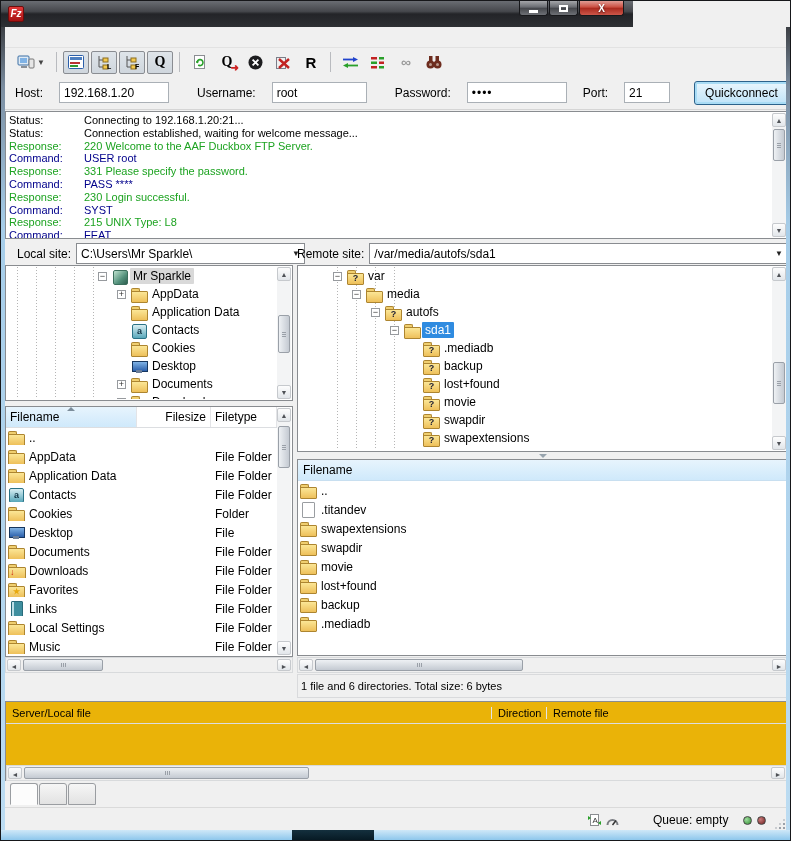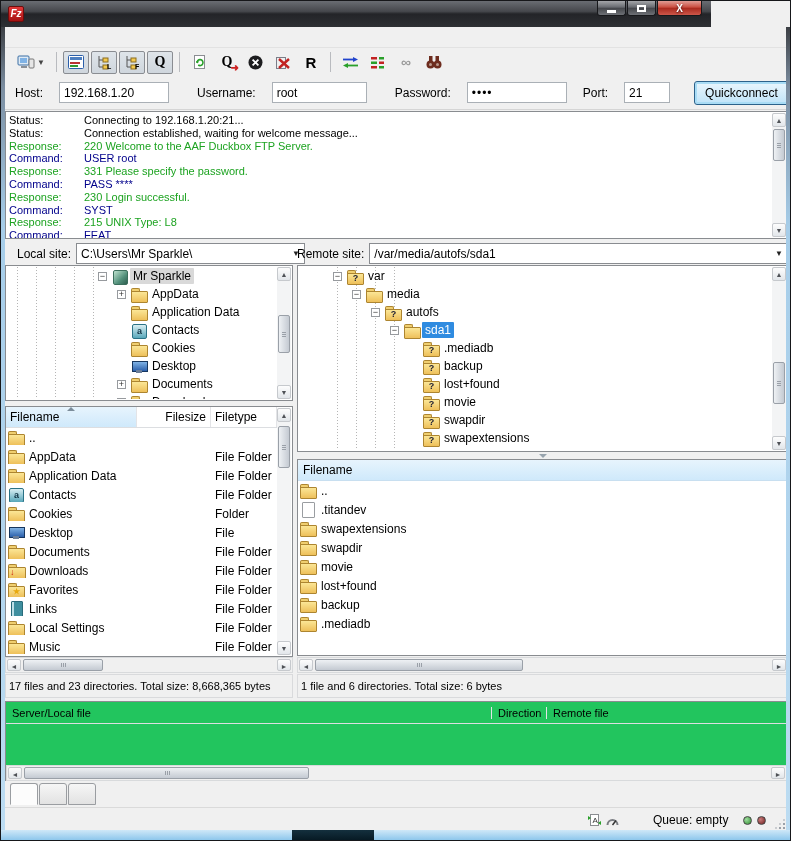--- a/index.html
+++ b/index.html
@@ -1,21 +1,21 @@
 <!DOCTYPE html>
 <html><head>
 <meta charset="utf-8">
 <style>
   *{margin:0;padding:0;box-sizing:border-box}
   html,body{background:#cfd8e2}
   body{font-family:"Liberation Sans",sans-serif;-webkit-font-smoothing:antialiased}
   #win{position:relative;width:791px;height:841px;background:#f0f0f0;overflow:hidden;border:1px solid #16171a}
 
   
-  #titlebar{position:absolute;top:0;left:0;width:710px;height:26px;
+  #titlebar{position:absolute;top:0;left:0;width:632px;height:26px;
     background:linear-gradient(#6a6d73 0%,#45474c 40%,#232428 50%,#2e3034 100%);
     display:flex;align-items:center;padding-left:7px;color:#fff}
   .fzicon{width:16px;height:16px;background:linear-gradient(#e23a3a,#a51212);border:1px solid #6d0c0c;border-radius:2px;
     color:#fff;font-size:10px;font-weight:bold;font-style:italic;text-align:center;line-height:14px;flex:none}
   .wtitle{margin-left:7px;font-size:12px;text-shadow:0 1px 3px #000;white-space:nowrap}
   .winbtns{position:absolute;top:0;right:9px;display:flex}
   .wbtn{width:29px;height:15px;border:1px solid #17181b;border-top:none;border-radius:0 0 3px 3px;
     background:linear-gradient(rgba(255,255,255,.45),rgba(255,255,255,.08) 45%,rgba(0,0,0,.25) 50%,rgba(255,255,255,.12));
     background-color:#5a5d63;display:flex;align-items:center;justify-content:center;margin-left:1px}
   .wbtn.close{width:45px;background-color:#c4392a;
@@ -129,21 +129,21 @@
   .harr.left{left:1px}.harr.right{right:1px}
   .hthumb{position:absolute;top:1px;height:12px;background:linear-gradient(#eef1f4,#c4cad2);border:1px solid #9aa0a8;border-radius:2px}
   .hthumb::after{content:"";position:absolute;top:3px;bottom:3px;left:50%;width:1px;background:#9aa0a8;box-shadow:-2px 0 #9aa0a8,2px 0 #9aa0a8}
 
   .statusline{position:absolute;height:24px;font-size:11px;display:flex;align-items:center;padding-left:3px;
     background:#f0f0f0;border:1px solid #d9dadc;white-space:nowrap;overflow:hidden}
   #localstatus{top:673px;left:4px;width:288px}
   #remotestatus{top:673px;left:296px;width:491px}
 
   
-  #queuepanel{position:absolute;top:700px;left:4px;width:783px;height:80px;background:#22c55e;border:1px solid #898c90}
+  #queuepanel{position:absolute;top:700px;left:4px;width:783px;height:80px;background:#eab308;border:1px solid #898c90}
   .qhead{display:grid;grid-template-columns:1fr 55px 240px;height:22px;border-bottom:1px solid #dcdee1;font-size:11px;align-items:center}
   .qhead span{padding:0 6px;border-right:1px solid #e3e4e7;white-space:nowrap;overflow:hidden}
   #queuehscroll{top:764px;left:5px;width:781px}
 
   #tabsbar{position:absolute;top:781px;left:4px;width:783px;height:25px;background:#f0f0f0;display:flex;align-items:flex-start;padding:1px 0 0 5px}
   .tab{height:22px;padding:3px 13px 0;font-size:11px;border:1px solid #9a9da1;border-radius:3px 3px 0 0;
     background:linear-gradient(#f6f6f6,#e2e2e2);margin-right:1px;white-space:nowrap}
   .tab.active{background:#fcfcfc;font-weight:bold;border-bottom-color:#fcfcfc}
 
   #statusbar{position:absolute;top:806px;left:4px;width:783px;height:25px;background:#f0f0f0;border-top:1px solid #dadada;
@@ -617,23 +617,20 @@
       <div class="sarr">▲</div>
       <div class="sthumb" style="top:18px;height:42px"></div>
       <div class="sarr bot">▼</div>
     </div>
   </div>
   <div class="hscroll" style="top:656px;left:4px;width:288px">
     <div class="harr left">◄</div>
     <div class="hthumb" style="left:17px;width:80px"></div>
     <div class="harr right">►</div>
   </div>
-  <div id="localstatus" class="statusline">
-      <span>17 files and 23 directories. Total size: 8,668,365 bytes</span>
-    </div>
 
   <div id="remotelist" class="listbox">
     <div class="rhead">
         <span>Filename</span>
       </div>
     <div class="rrow">
         <span class="ticon i-folder"></span>
         <span>..</span>
       </div>
       <div class="rrow">

